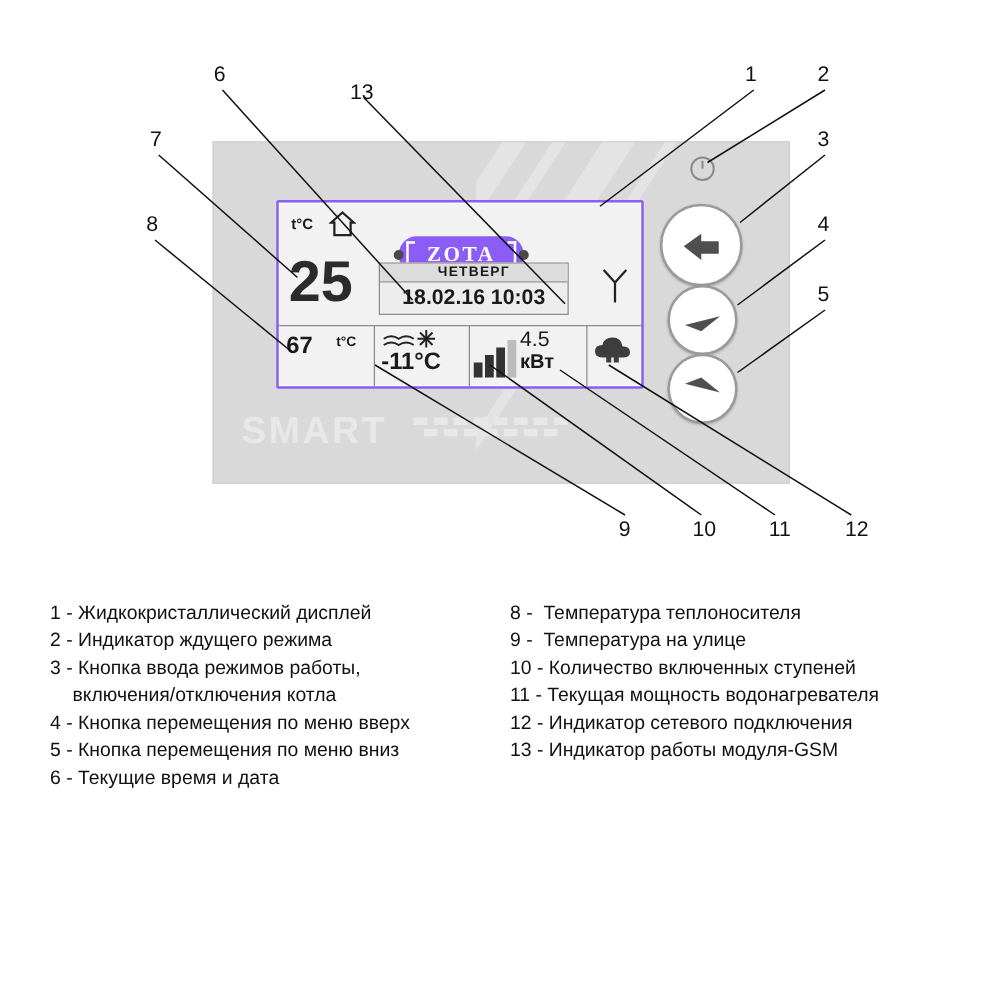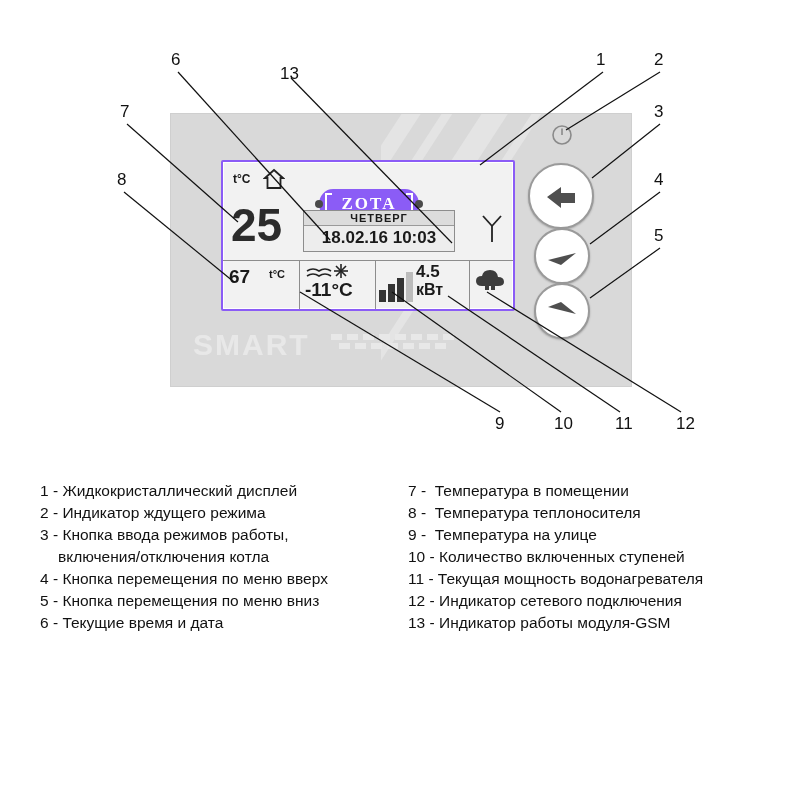--- a/index.html
+++ b/index.html
@@ -80,21 +80,21 @@
   .gsm{position:absolute;right:8px;top:52px;width:26px;height:30px;}
 
   .hsep{position:absolute;left:0;right:0;top:98px;height:1px;background:#8d8d8d;}
   .vsep1{position:absolute;left:76px;top:98px;width:1px;height:49px;background:#8d8d8d;}
   .vsep2{position:absolute;left:152px;top:98px;width:1px;height:49px;background:#8d8d8d;}
   .vsep3{position:absolute;left:246px;top:98px;width:1px;height:49px;background:#8d8d8d;}
 
   .coolant{position:absolute;left:6px;top:104px;font-size:19px;font-weight:bold;}
   .coolantLbl{position:absolute;left:46px;top:106px;font-size:11px;font-weight:bold;}
   .outside{position:absolute;left:82px;top:117px;font-size:19px;font-weight:bold;}
-  .power{position:absolute;left:193px;top:100px;font-size:17px;font-weight:bold;}
+  .power{position:absolute;left:193px;top:100px;font-size:17px;font-weight:normal;}
   .powerUnit{position:absolute;left:193px;top:119px;font-size:16px;font-weight:bold;}
   .bars{position:absolute;left:156px;top:110px;width:34px;height:30px;}
   .bars i{position:absolute;bottom:0;width:7px;background:#333;}
 
   
   .btn{
     position:absolute;border-radius:50%;background:#ffffff;border:2px solid #9a9a9a;
     box-shadow:0 1px 2px rgba(0,0,0,.25);
     display:flex;align-items:center;justify-content:center;
   }
@@ -280,21 +280,20 @@
     <div class="col colA">
       <div class="item">1 - Жидкокристаллический дисплей</div>
       <div class="item">2 - Индикатор ждущего режима</div>
       <div class="item">3 - Кнопка ввода режимов работы,</div>
       <div class="item ind">включения/отключения котла</div>
       <div class="item">4 - Кнопка перемещения по меню вверх</div>
       <div class="item">5 - Кнопка перемещения по меню вниз</div>
       <div class="item">6 - Текущие время и дата</div>
     </div>
     <div class="col colB">
-      <div class="item">7 -  Температура в помещении</div>
       <div class="item">8 -  Температура теплоносителя</div>
       <div class="item">9 -  Температура на улице</div>
       <div class="item">10 - Количество включенных ступеней</div>
       <div class="item">11 - Текущая мощность водонагревателя</div>
       <div class="item">12 - Индикатор сетевого подключения</div>
       <div class="item">13 - Индикатор работы модуля-GSM</div>
     </div>
   </div>
 
 </div>

